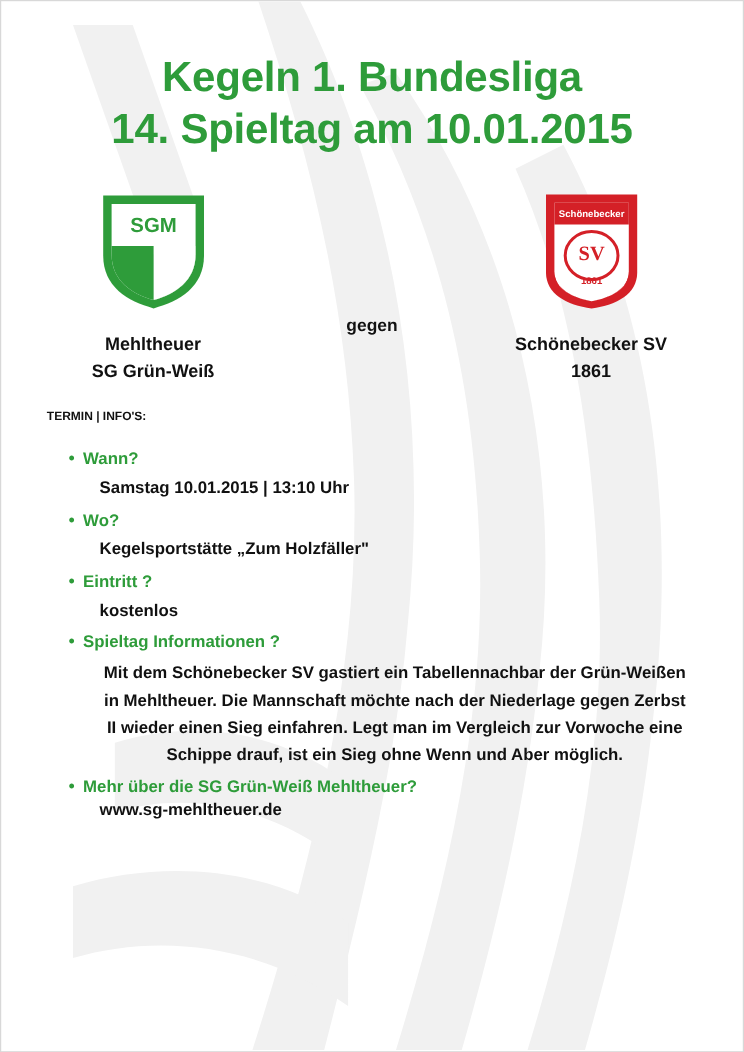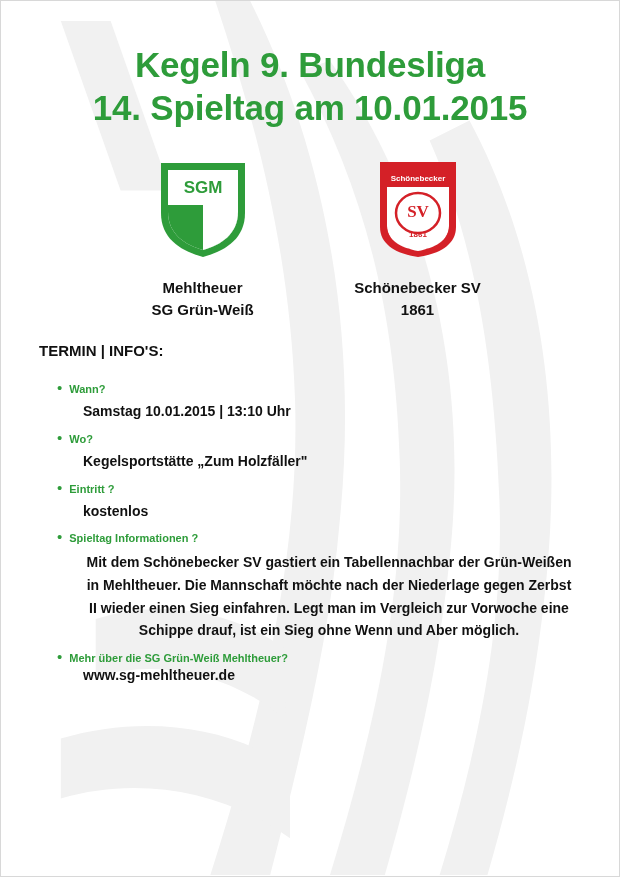--- a/index.html
+++ b/index.html
@@ -83,39 +83,39 @@
   }
 
   
   .info {
     margin: 22px 0 0 0;
     padding: 0 36px 0 38px;
     color: #111;
   }
   .info-heading {
     font-weight: bold;
-    font-size: 15px;
+    font-size: 10px;
     margin-bottom: 21px;
   }
   .bullet-row {
     display: flex;
     align-items: baseline;
     margin-top: 7px;
     padding-left: 18px;
   }
   .dot {
     color: #2e9c3a;
     font-size: 15px;
     line-height: 1;
     margin-right: 7px;
   }
   .q {
     color: #2e9c3a;
     font-weight: bold;
-    font-size: 11px;
+    font-size: 14px;
   }
   .answer {
     padding-left: 44px;
     font-weight: bold;
     font-size: 14px;
     color: #111;
     margin-top: 6px;
     line-height: 1.55;
   }
   .answer.tight {
@@ -151,21 +151,21 @@
       <path d="M330 60 C430 200 470 380 450 560 C438 680 410 790 385 877 L330 877 C372 740 405 600 400 460 C395 300 360 180 300 70 Z"></path>
       <path d="M470 120 C545 260 565 430 545 600 C533 710 510 800 488 877 L440 877 C476 760 505 630 500 500 C494 340 470 230 430 140 Z"></path>
       <path d="M95 620 C160 600 230 610 285 650 L285 720 C225 672 155 660 95 678 Z"></path>
       <path d="M60 740 C140 716 230 726 290 770 L290 840 C220 790 135 778 60 800 Z"></path>
     </g>
   </svg>
 
   <div class="content">
 
     <div class="title-block">
-      <div class="title-line">Kegeln 9. Bundesliga</div>
+      <div class="title-line">Kegeln 1. Bundesliga</div>
       <div class="title-line">14. Spieltag am 10.01.2015</div>
     </div>
 
     <div class="teams">
 
       <div class="team">
         <div class="crest-wrap">
           <svg width="96" height="104" viewBox="0 0 96 104">
             <path d="M6 6 L90 6 L90 56 C90 82 70 94 48 100 C26 94 6 82 6 56 Z" fill="#2e9c3a"></path>
             <path d="M13 13 L83 13 L83 55 C83 77 66 88 48 93 C30 88 13 77 13 55 Z" fill="#ffffff"></path>
@@ -173,20 +173,23 @@
             <path d="M48 48 L83 48 L83 55 C83 77 66 88 48 93 Z" fill="#ffffff"></path>
             <text x="48" y="36" font-family="Liberation Sans, sans-serif" font-size="17" font-weight="bold" fill="#2e9c3a" text-anchor="middle">SGM</text>
           </svg>
         </div>
         <div class="team-name">
           <div>Mehltheuer</div>
           <div>SG Grün-Weiß</div>
         </div>
       </div>
 
+      <div class="team-mid">
+        <span class="vs-label">gegen</span>
+      </div>
 
       <div class="team">
         <div class="crest-wrap">
           <svg width="86" height="104" viewBox="0 0 86 104">
             <path d="M5 5 L81 5 L81 70 C81 88 64 97 43 100 C22 97 5 88 5 70 Z" fill="#d42027"></path>
             <path d="M12 12 L74 12 L74 69 C74 84 59 91 43 94 C27 91 12 84 12 69 Z" fill="#ffffff"></path>
             <path d="M12 12 L74 12 L74 30 L12 30 Z" fill="#d42027"></path>
             <path d="M12 76 C20 88 31 92 43 94 C55 92 66 88 74 76 L74 69 C74 84 59 91 43 94 C27 91 12 84 12 69 Z" fill="#d42027"></path>
             <ellipse cx="43" cy="56" rx="22" ry="20" fill="none" stroke="#d42027" stroke-width="2.5"></ellipse>
             <text x="43" y="24" font-family="Liberation Sans, sans-serif" font-size="8" font-weight="bold" fill="#ffffff" text-anchor="middle">Schönebecker</text>

